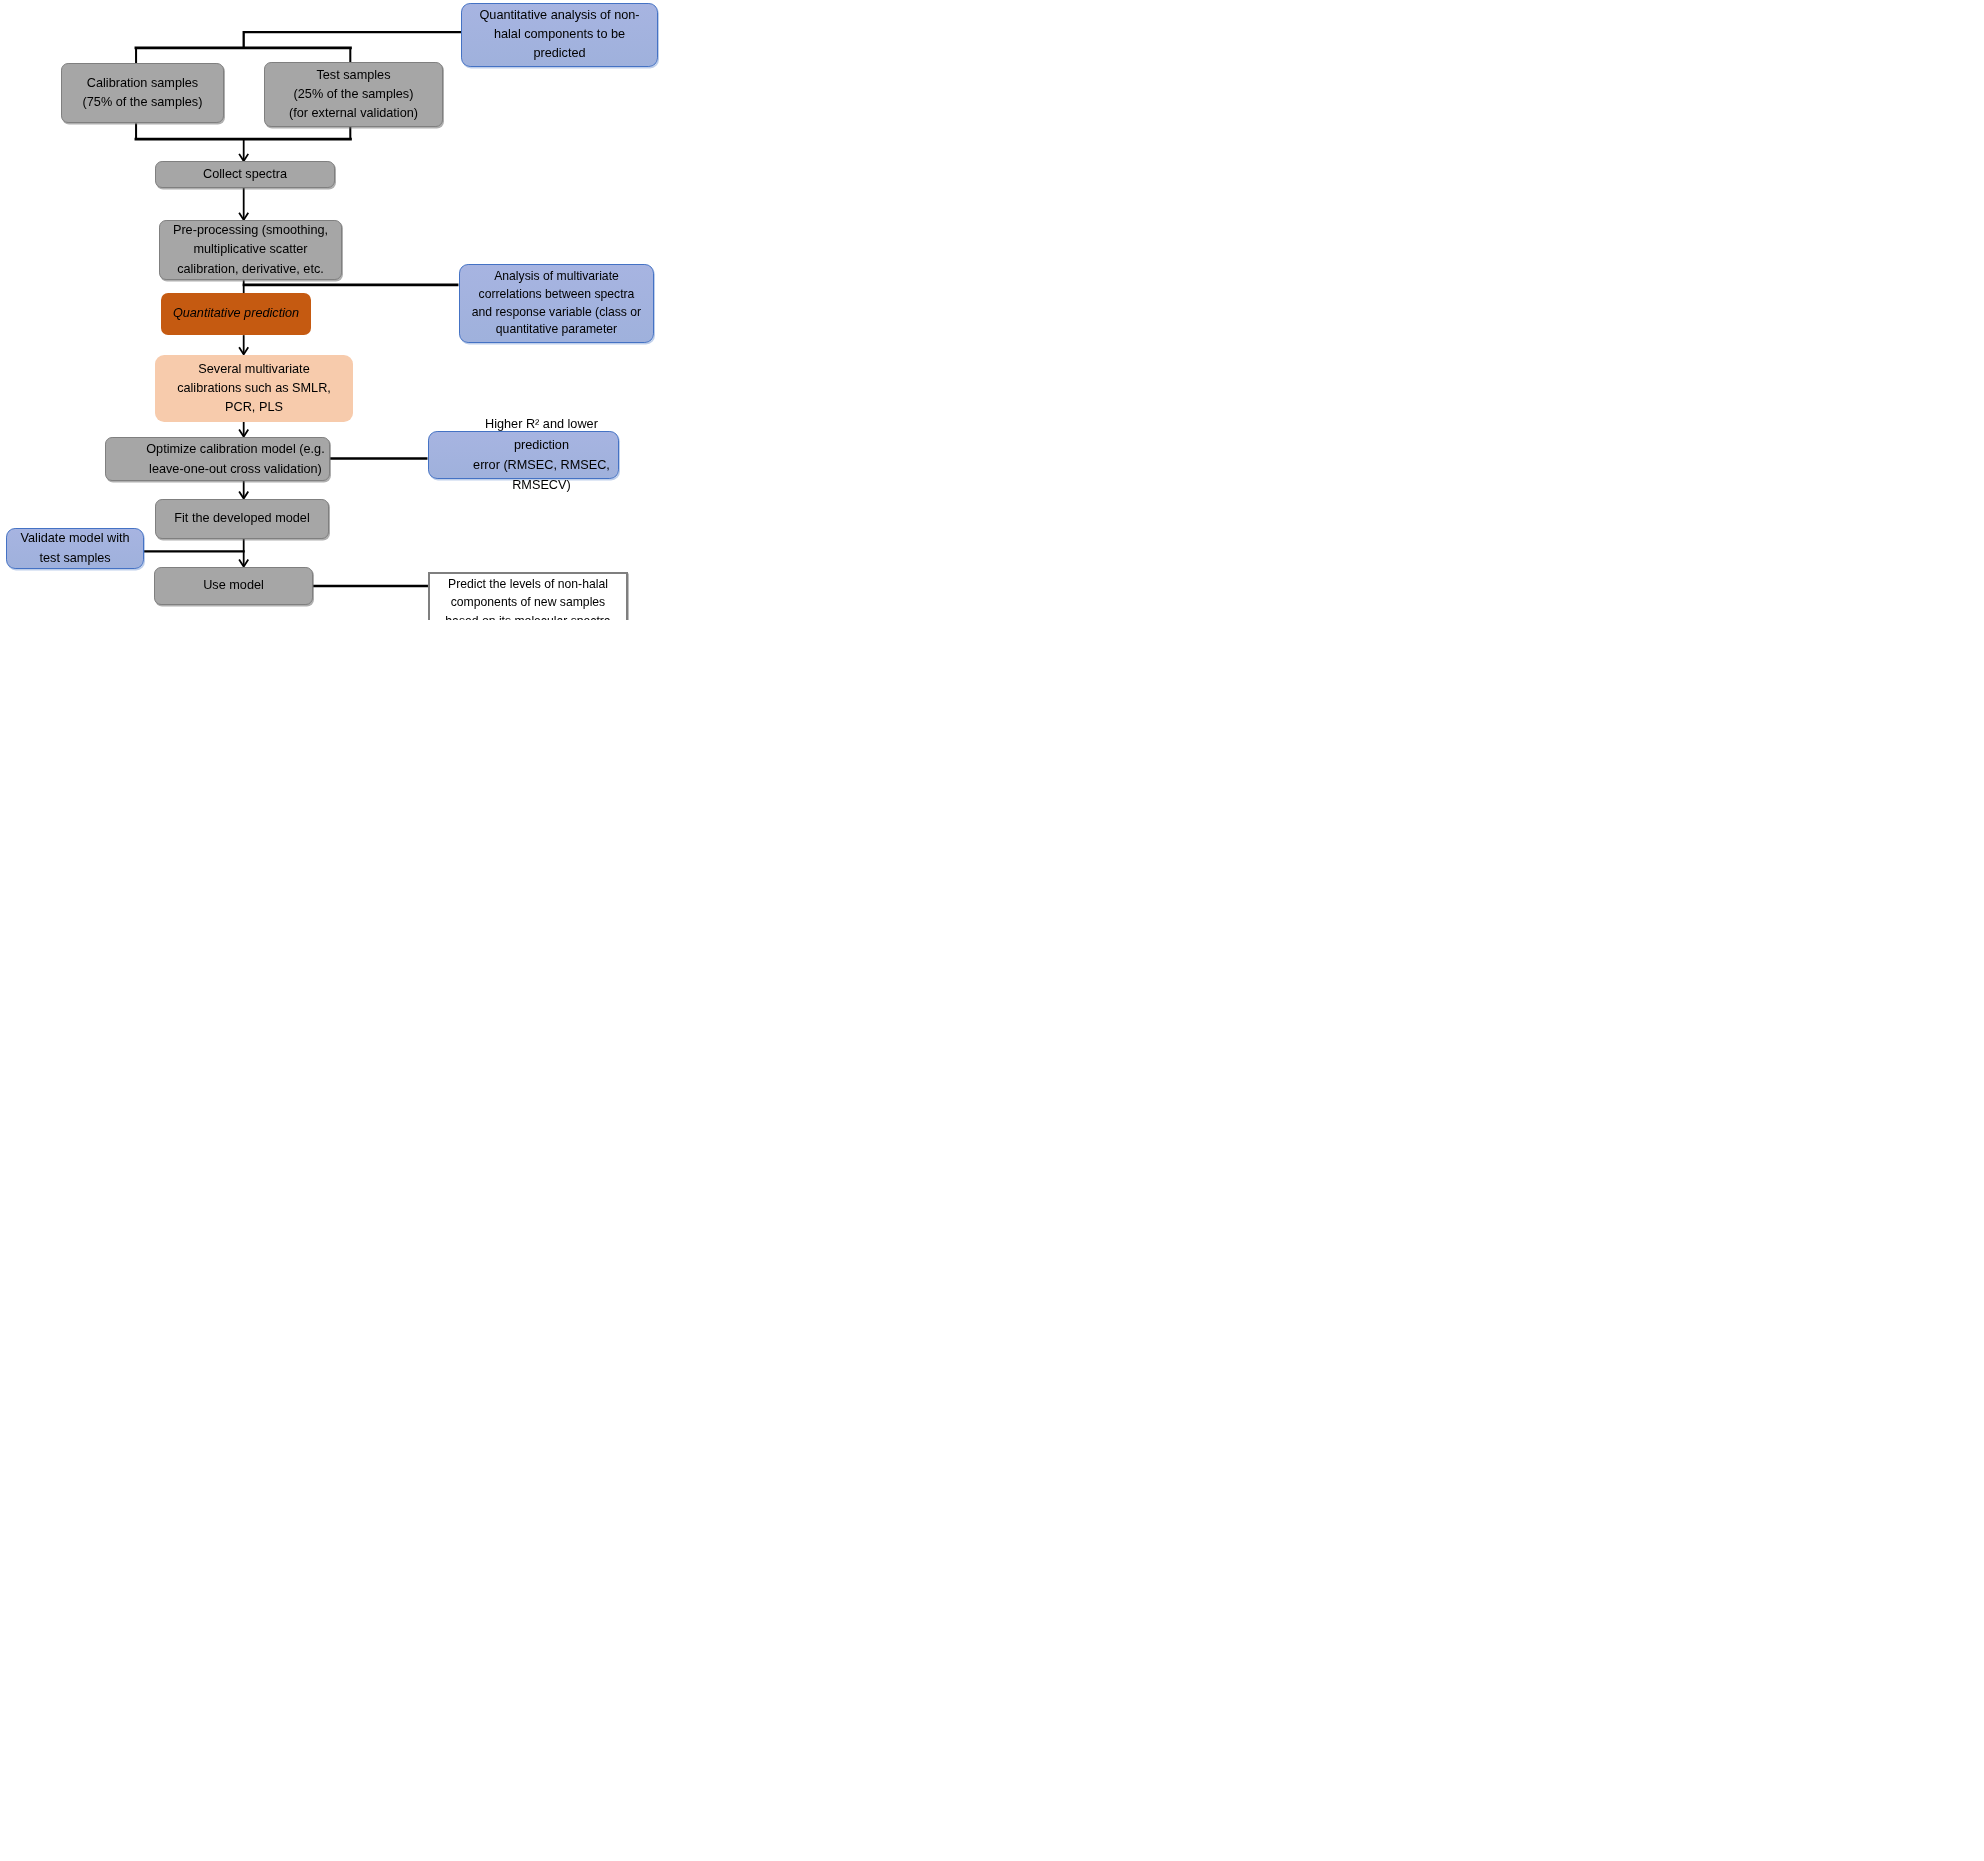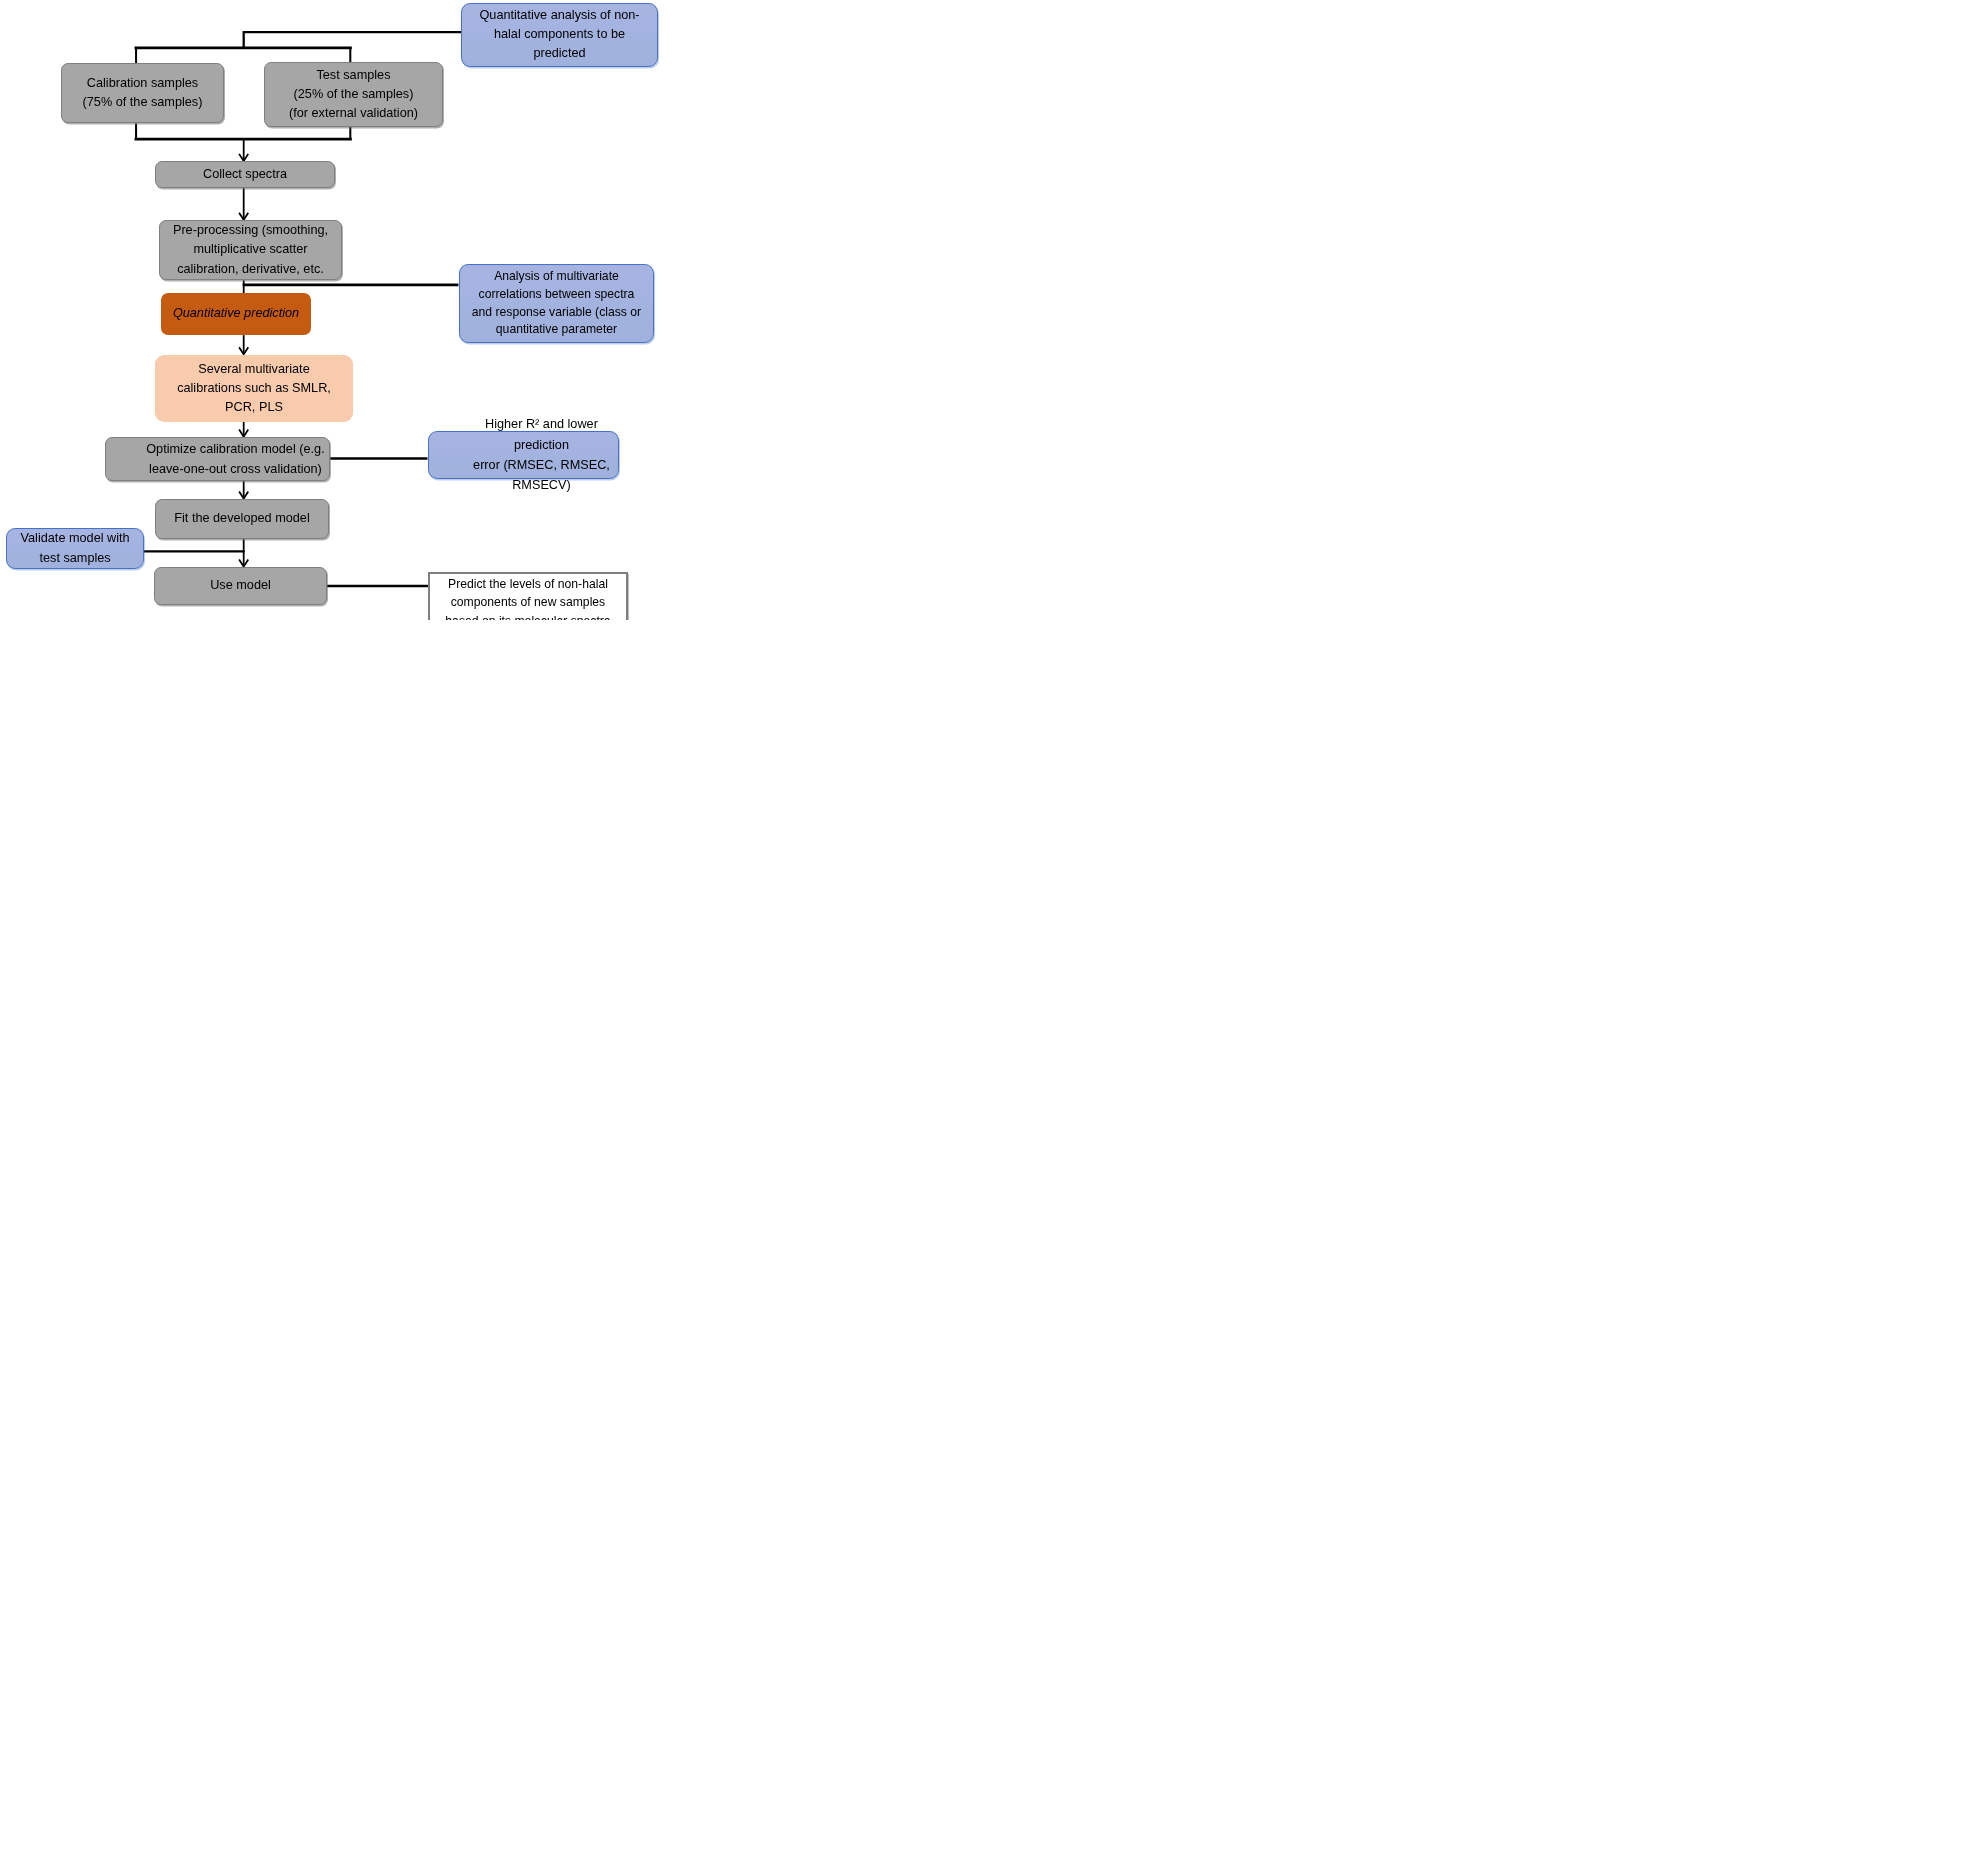--- a/index.html
+++ b/index.html
@@ -147,20 +147,20 @@
 leave-one-out cross validation)</div>
 
   <div class="node blue lh16" style="left:428px;top:431px;width:191px;height:48px;">Higher R² and lower prediction
 error (RMSEC, RMSEC, RMSECV)</div>
 
   <div class="node gray" style="left:155px;top:499px;width:174px;height:40px;">Fit the developed model</div>
 
   <div class="node blue" style="left:6.1px;top:528px;width:138px;height:41px;">Validate model with
 test samples</div>
 
-  <div class="node gray" style="left:154px;top:567px;width:173px;height:38px;">Use model</div>
+  <div class="node gray" style="left:154px;top:567px;width:159px;height:38px;">Use model</div>
 
   <div class="node white fs24" style="left:428px;top:556px;width:200px;height:61px;">Predict the levels of non-halal
 components of new samples
 based on its molecular spectra</div>
 
 </div>
 
 
 </body></html>

